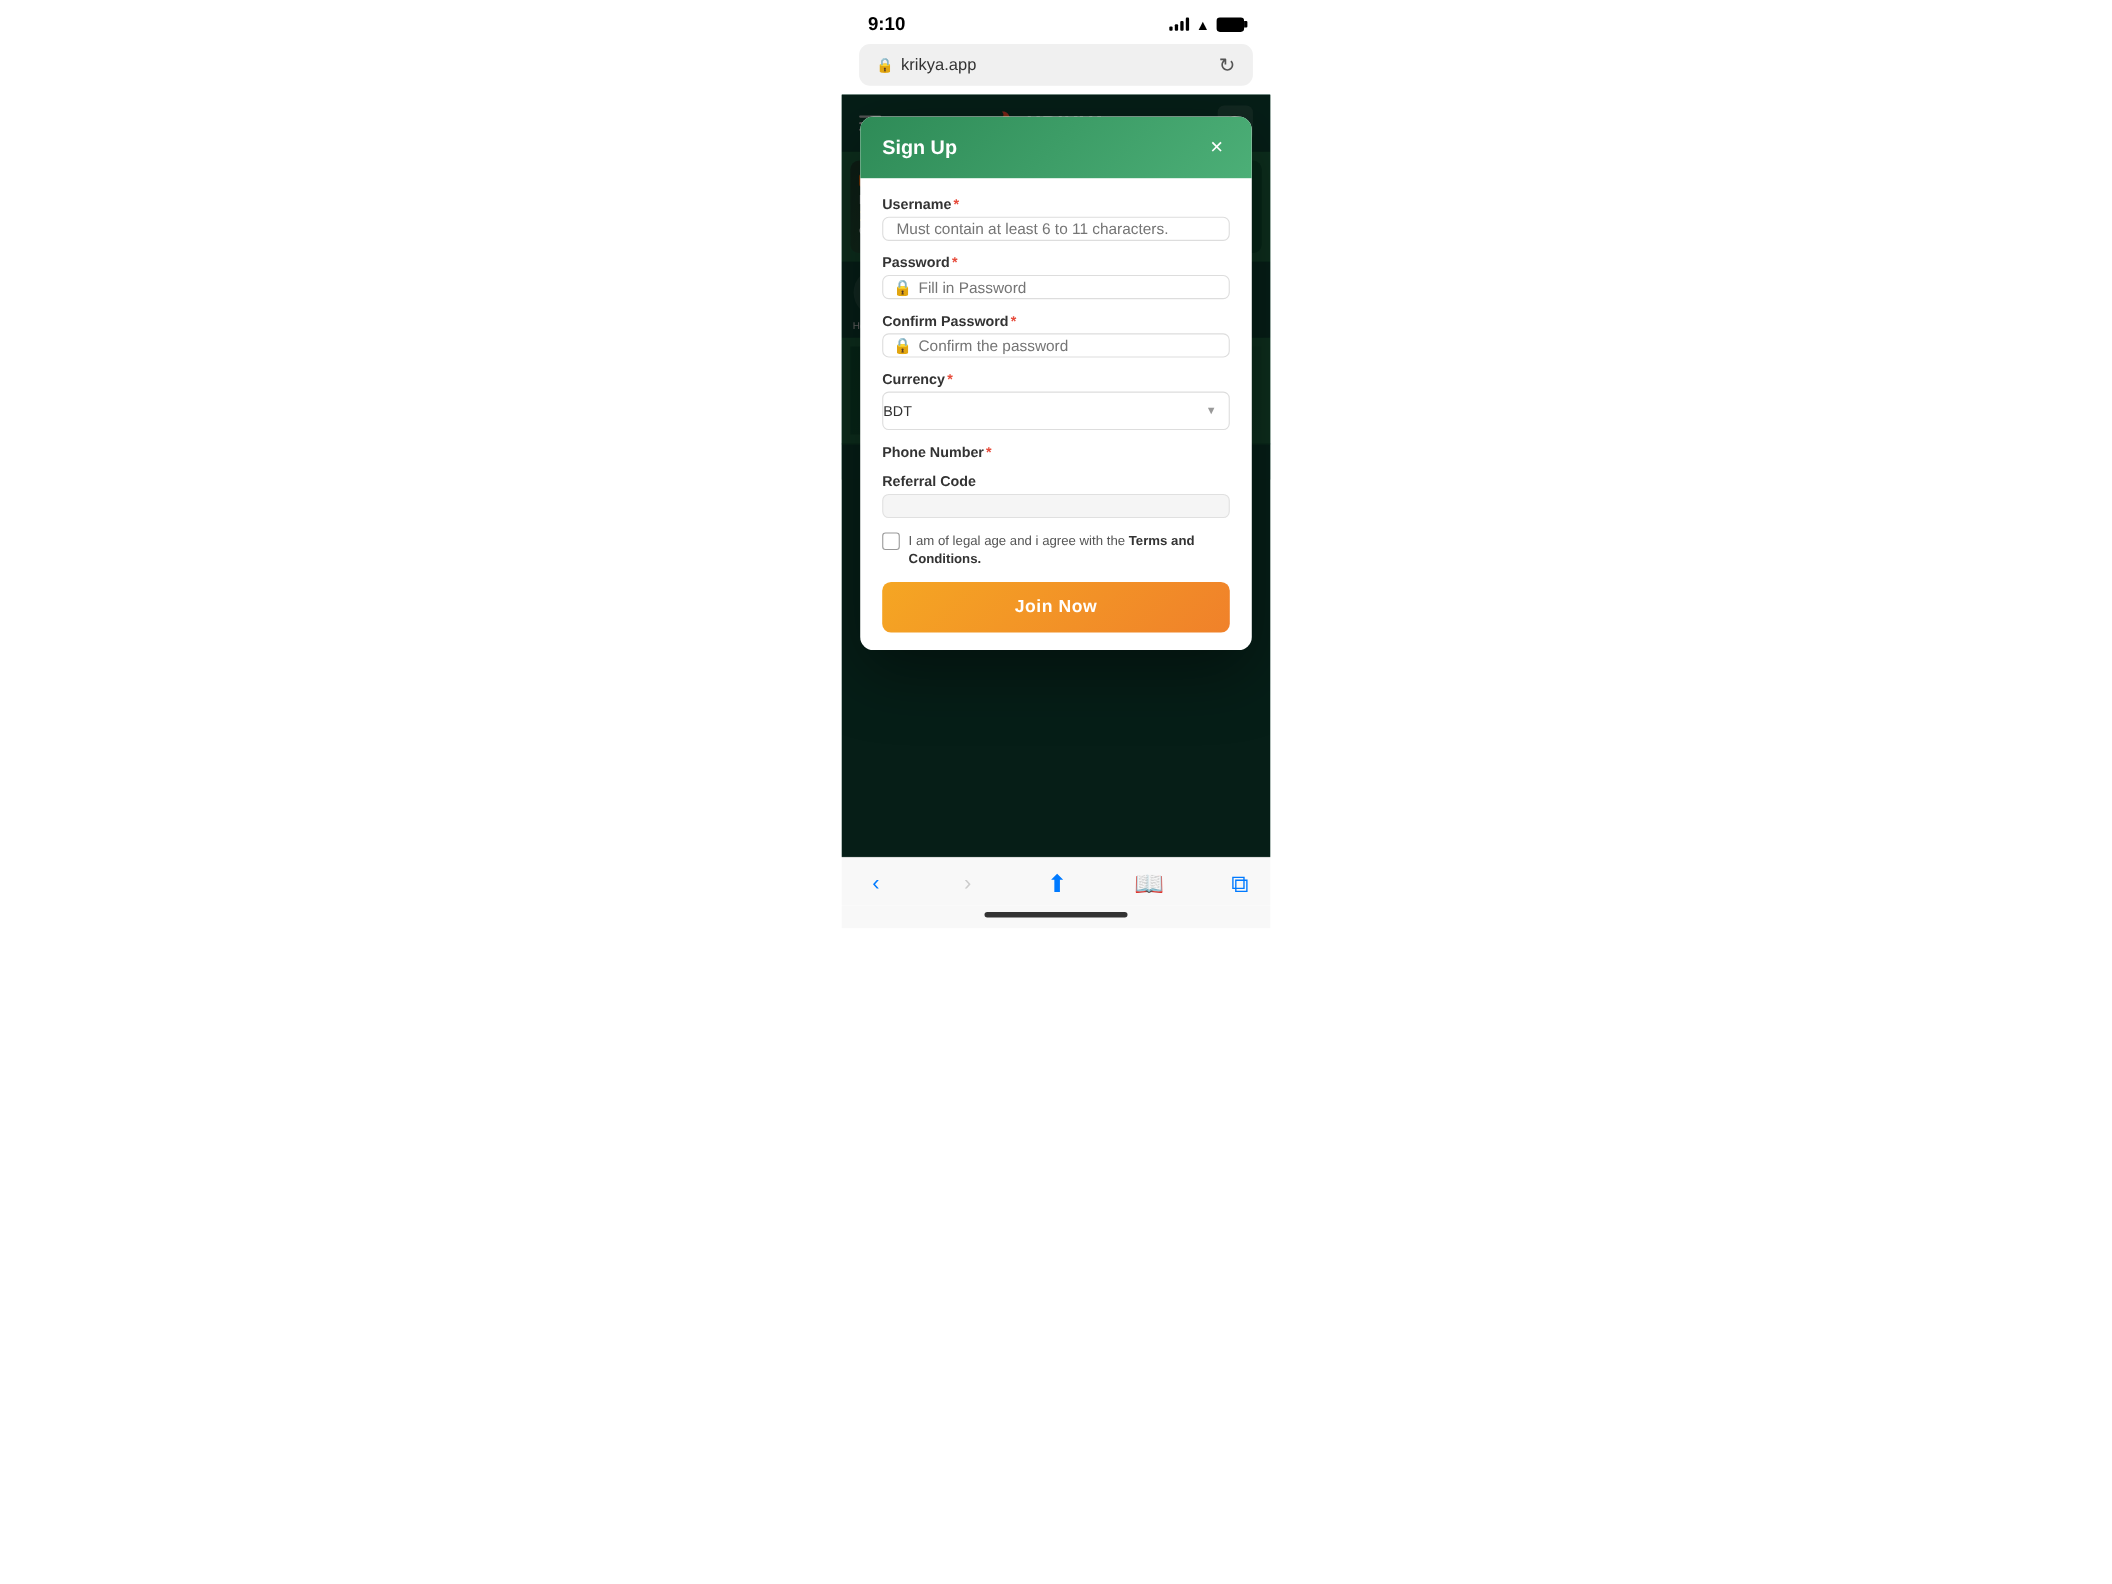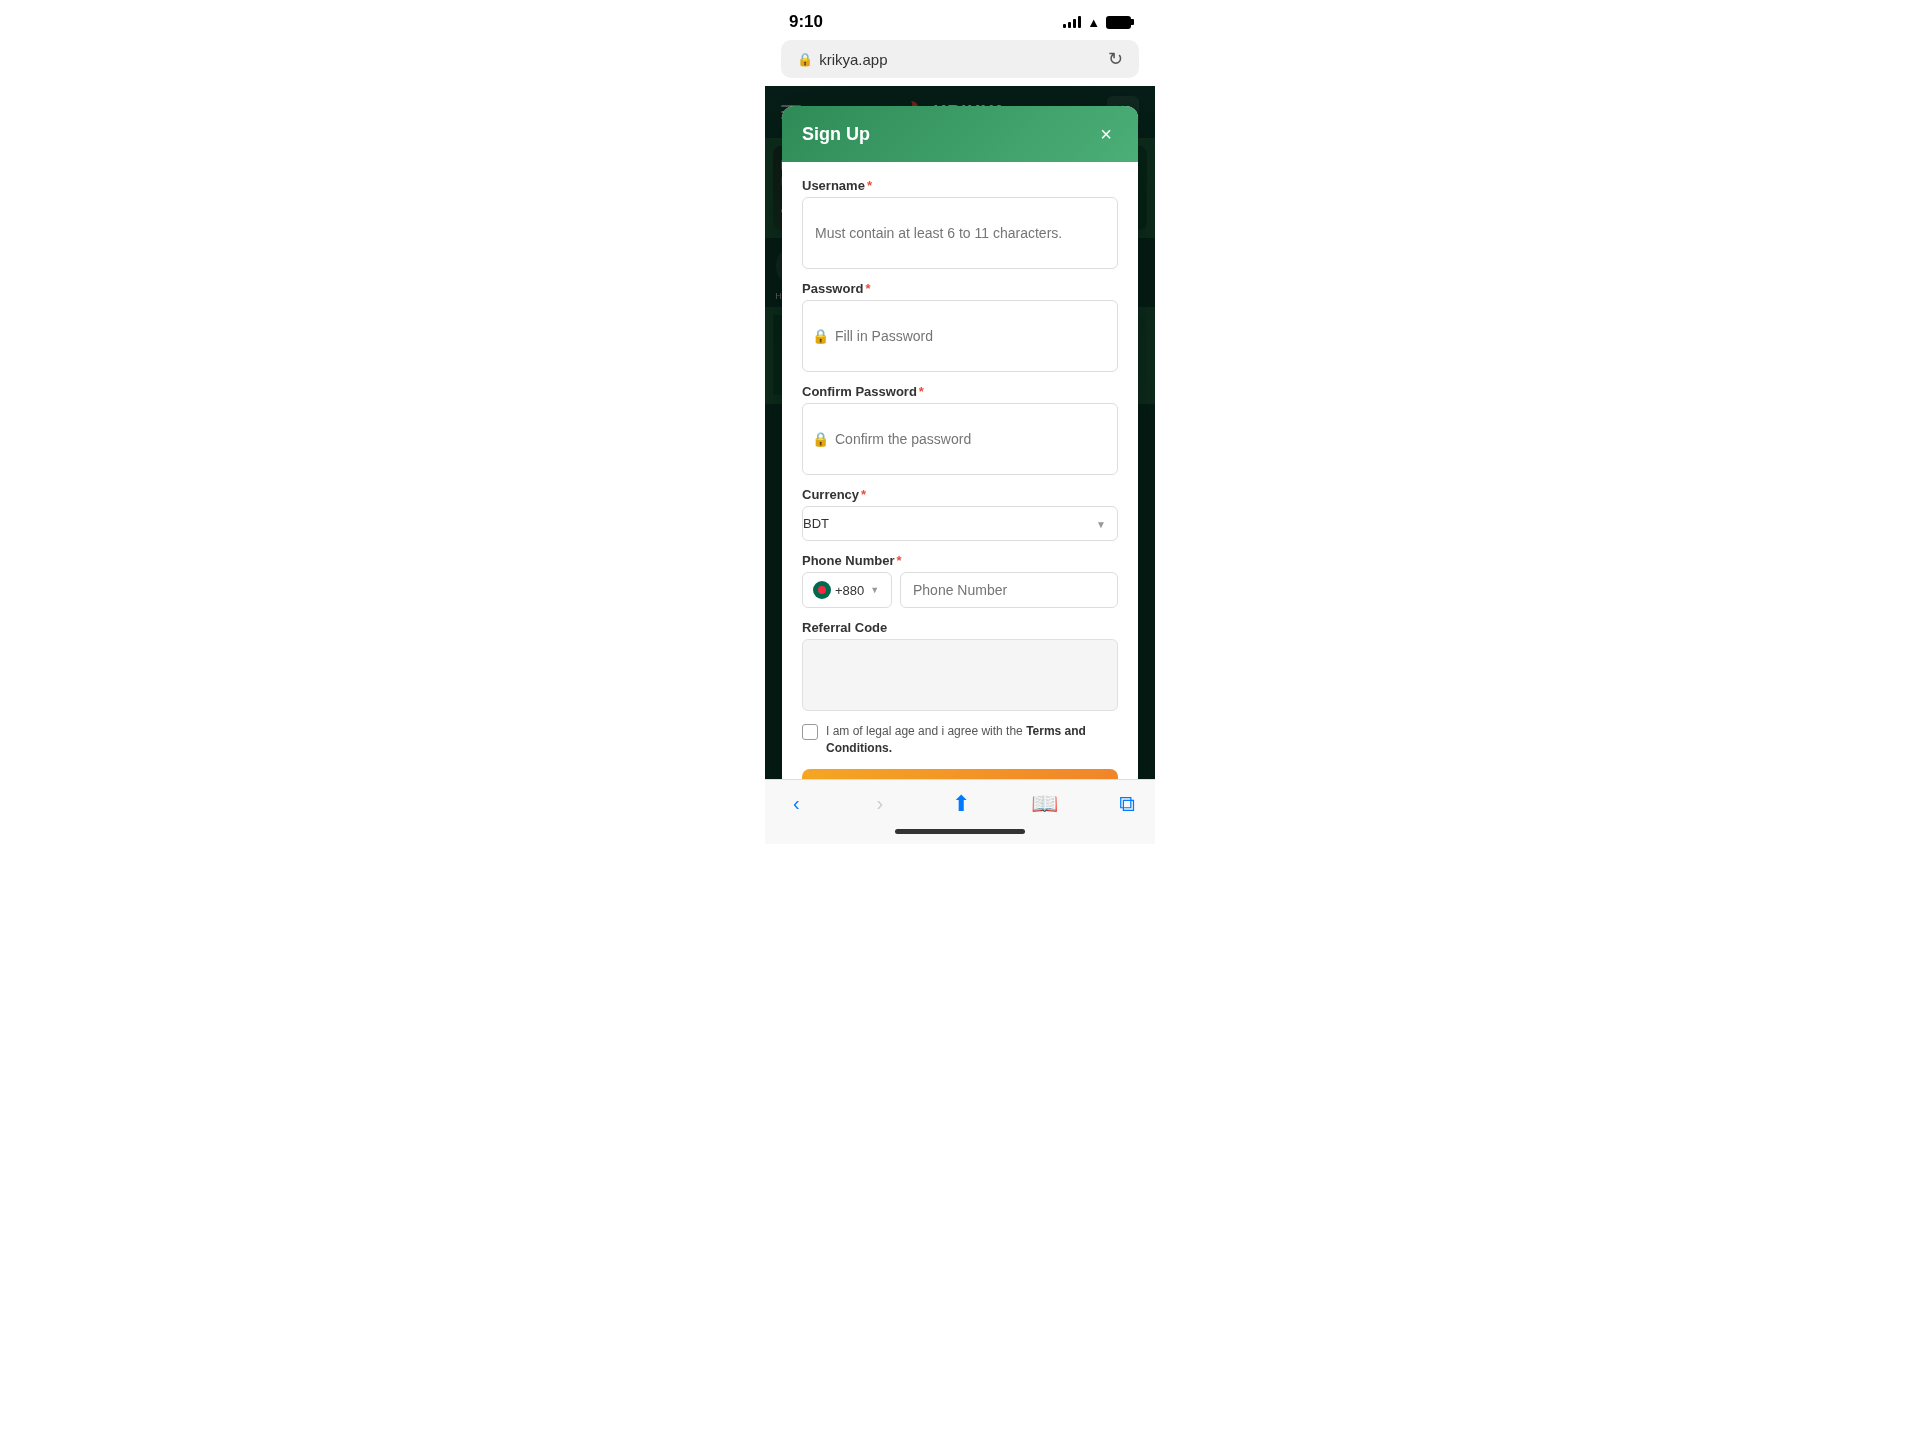--- a/index.html
+++ b/index.html
@@ -328,21 +328,21 @@
 
     .required-star {
       color: #e74c3c;
       margin-left: 2px;
     }
 
     .form-input {
       width: 100%;
       border: 1px solid #ddd;
       border-radius: 6px;
-      padding: 27px 12px;
+      padding: 2px 12px;
       font-size: 14px;
       color: #999;
       outline: none;
       background: #fff;
     }
 
     .input-with-icon {
       position: relative;
       display: flex;
       align-items: center;
@@ -715,28 +715,20 @@
                 <option value="USD">USD</option>
                 <option value="EUR">EUR</option>
               </select>
             </div>
           </div>
 
           <div class="form-group">
             <label class="form-label">
               <span>Phone Number</span><span class="required-star">*</span>
             </label>
-            <div class="phone-row">
-              <div class="country-code-select">
-                <div class="flag-circle"></div>
-                <span class="country-code-text">+880</span>
-                <span class="country-dropdown-arrow">▼</span>
-              </div>
-              <input type="tel" class="phone-input" placeholder="Phone Number" style="">
-            </div>
           </div>
 
 
           <div class="form-group">
             <label class="form-label">Referral Code</label>
             <input type="text" class="form-input referral-code-input" placeholder="" style="">
           </div>
 
           <div class="terms-row">
             <div class="terms-checkbox"></div>

